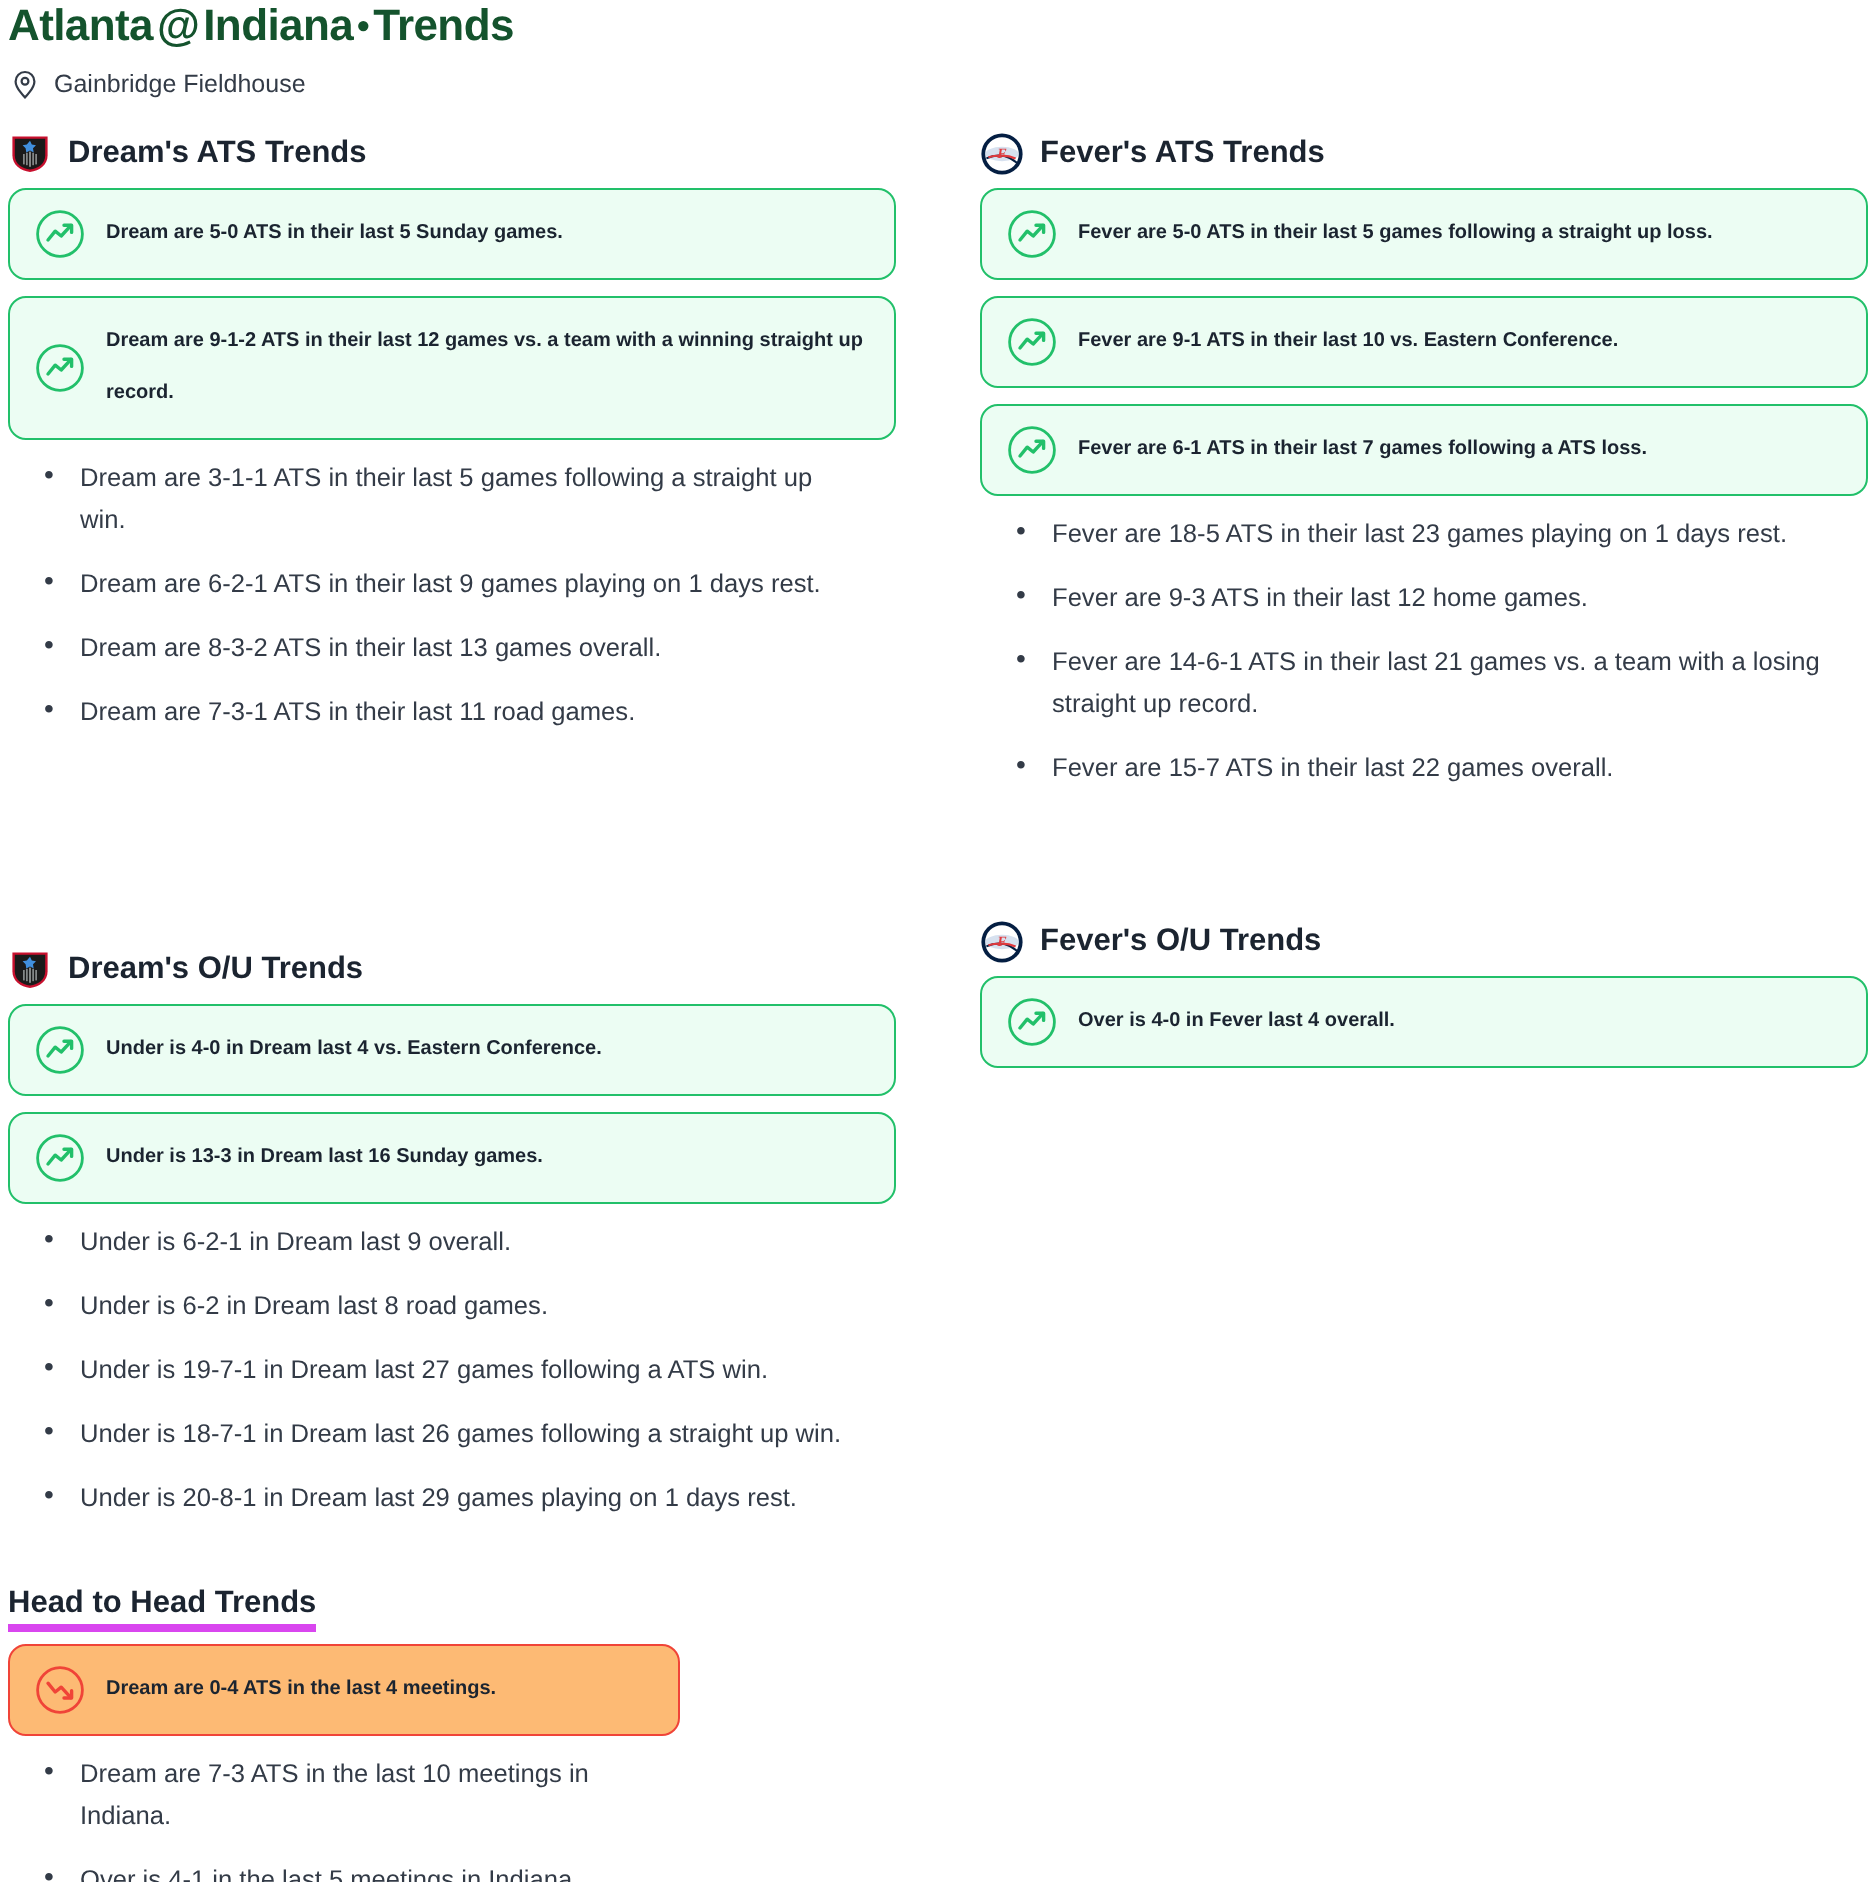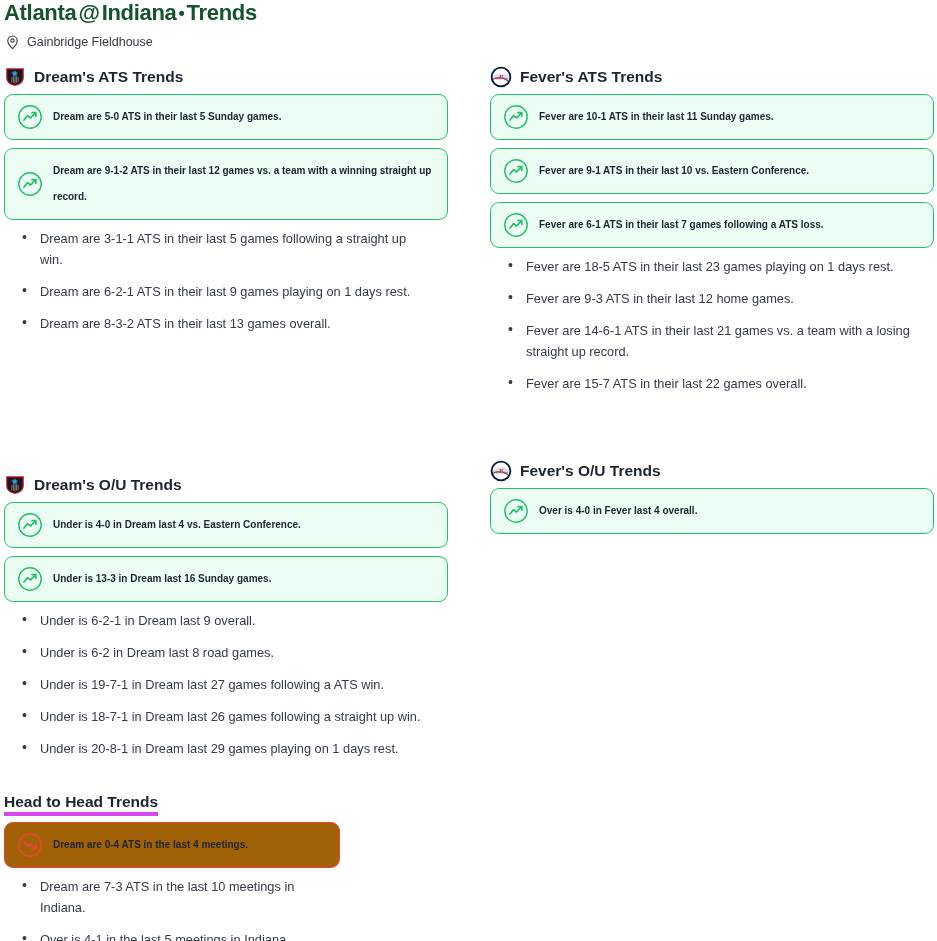--- a/index.html
+++ b/index.html
@@ -47,21 +47,21 @@
   
   .card {
     display: flex; align-items: center; gap: 10px;
     border: 1.5px solid #22c06a;
     background: #ecfdf3;
     border-radius: 9px;
     padding: 9px 12px;
     margin-bottom: 8px;
     min-height: 40px;
   }
-  .card.neg { border-color: #f04438; background: #a16207; }
+  .card.neg { border-color: #f04438; background: #fdba74; }
   .card .tico { flex: 0 0 26px; width: 26px; height: 26px; }
   .card .ctext {
     font-size: 10px; font-weight: 700; color: #1b2430;
     line-height: 24px;
   }
   .card.two-line .ctext { line-height: 26px; }
 
   
   ul.trend-list {
     list-style: none; margin: 6px 0 0 0; padding: 0;
@@ -139,20 +139,21 @@
           <polyline points="15,8.6 18.8,8.6 18.8,12.2" fill="none" stroke="#22c06a" stroke-width="1.7" stroke-linecap="round" stroke-linejoin="round"></polyline>
         </svg>
       </span>
       <span class="ctext">Dream are 9-1-2 ATS in their last 12 games vs. a team with a winning straight up record.</span>
     </div>
 
     <ul class="trend-list">
       <li>Dream are 3-1-1 ATS in their last 5 games following a straight up win.</li>
       <li>Dream are 6-2-1 ATS in their last 9 games playing on 1 days rest.</li>
       <li>Dream are 8-3-2 ATS in their last 13 games overall.</li>
+      <li>Dream are 7-3-1 ATS in their last 11 road games.</li>
     </ul>
   </div>
 
   <div class="col-right" style="top:66px;">
     <div class="sec-head">
       <span>
         <svg class="logo" viewBox="0 0 22 22">
           <circle cx="11" cy="11" r="10.3" fill="#041e42"></circle>
           <circle cx="11" cy="11" r="8.4" fill="#ffffff"></circle>
           <ellipse cx="11" cy="11" rx="8.4" ry="3.6" fill="#b7c9e2" opacity="0.55"></ellipse>
@@ -165,21 +166,21 @@
     </div>
 
     <div class="card">
       <span class="tico">
         <svg width="26" height="26" viewBox="0 0 26 26">
           <circle cx="13" cy="13" r="11.2" fill="none" stroke="#22c06a" stroke-width="1.4"></circle>
           <polyline points="7,16 10.6,11.6 13.6,14 18.4,8.8" fill="none" stroke="#22c06a" stroke-width="1.7" stroke-linecap="round" stroke-linejoin="round"></polyline>
           <polyline points="15,8.6 18.8,8.6 18.8,12.2" fill="none" stroke="#22c06a" stroke-width="1.7" stroke-linecap="round" stroke-linejoin="round"></polyline>
         </svg>
       </span>
-      <span class="ctext">Fever are 10-1 ATS in their last 11 Sunday games.</span>
+      <span class="ctext">Fever are 5-0 ATS in their last 5 games following a straight up loss.</span>
     </div>
     <div class="card">
       <span class="tico">
         <svg width="26" height="26" viewBox="0 0 26 26">
           <circle cx="13" cy="13" r="11.2" fill="none" stroke="#22c06a" stroke-width="1.4"></circle>
           <polyline points="7,16 10.6,11.6 13.6,14 18.4,8.8" fill="none" stroke="#22c06a" stroke-width="1.7" stroke-linecap="round" stroke-linejoin="round"></polyline>
           <polyline points="15,8.6 18.8,8.6 18.8,12.2" fill="none" stroke="#22c06a" stroke-width="1.7" stroke-linecap="round" stroke-linejoin="round"></polyline>
         </svg>
       </span>
       <span class="ctext">Fever are 9-1 ATS in their last 10 vs. Eastern Conference.</span>

